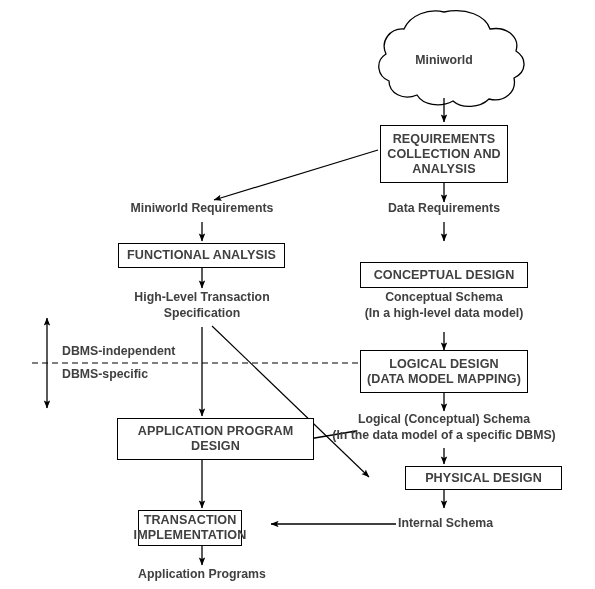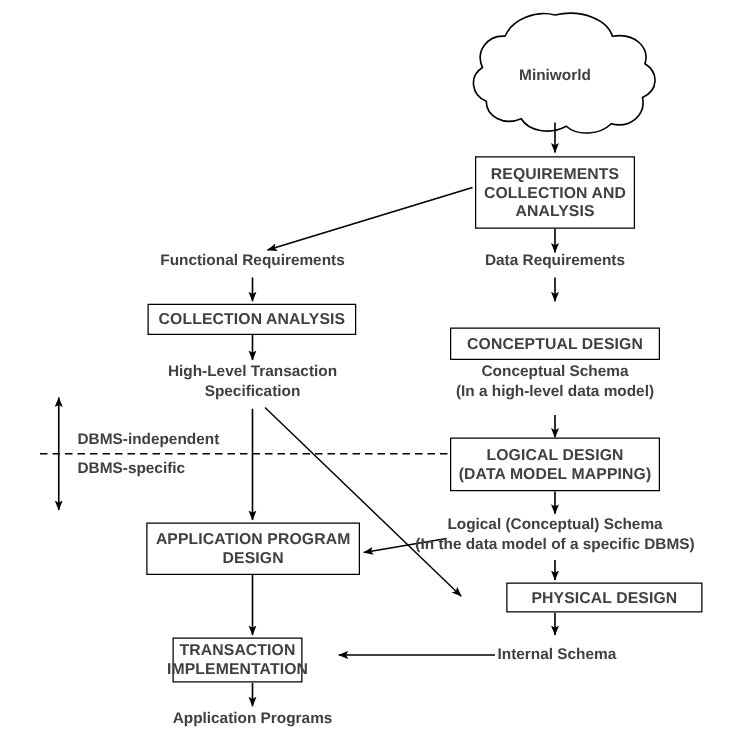--- a/index.html
+++ b/index.html
@@ -125,36 +125,36 @@
 
     <line x1="47" y1="318" x2="47" y2="408" stroke="#000000" stroke-width="1.3" marker-start="url(#arrowhead-start)" marker-end="url(#arrowhead)"></line>
   </svg>
 
   <div class="cloud-label" style="left:394px; top:53px; width:100px;">Miniworld</div>
 
   <div class="node-box" style="left:380px; top:125px; width:128px; height:58px;">REQUIREMENTS
 COLLECTION AND
 ANALYSIS</div>
 
-  <div class="node-box" style="left:118px; top:243px; width:167px; height:25px;">COLLECTION ANALYSIS</div>
+  <div class="node-box" style="left:118px; top:243px; width:167px; height:25px;">FUNCTIONAL ANALYSIS</div>
 
   <div class="node-box" style="left:360px; top:243px; width:168px; height:26px;margin-top:19px;">CONCEPTUAL DESIGN</div>
 
   <div class="node-box" style="left:360px; top:350px; width:168px; height:43px;text-align:center;">LOGICAL DESIGN
 (DATA MODEL MAPPING)</div>
 
-  <div class="node-box" style="left:117px; top:418px; width:171px; height:42px;">APPLICATION PROGRAM
+  <div class="node-box" style="left:117px; top:418px; width:197px; height:42px;">APPLICATION PROGRAM
 DESIGN</div>
 
   <div class="node-box" style="left:371px; top:466px; width:157px; height:24px;margin-left:34px;">PHYSICAL DESIGN</div>
 
   <div class="node-box" style="left:138px; top:510px; width:104px; height:36px;">TRANSACTION
 IMPLEMENTATION</div>
 
-  <div class="edge-label" style="left:122px; top:201px; width:160px;">Functional Requirements</div>
+  <div class="edge-label" style="left:122px; top:201px; width:160px;">Miniworld Requirements</div>
 
   <div class="edge-label" style="left:374px; top:201px; width:140px;">Data Requirements</div>
 
   <div class="edge-label" style="left:116px; top:290px; width:172px;">High-Level Transaction
 Specification</div>
 
   <div class="edge-label" style="left:300px; top:412px; width:288px;">Logical (Conceptual) Schema
 (In the data model of a specific DBMS)</div>
 
   <div class="edge-label" style="left:350px; top:290px; width:188px;">Conceptual Schema

